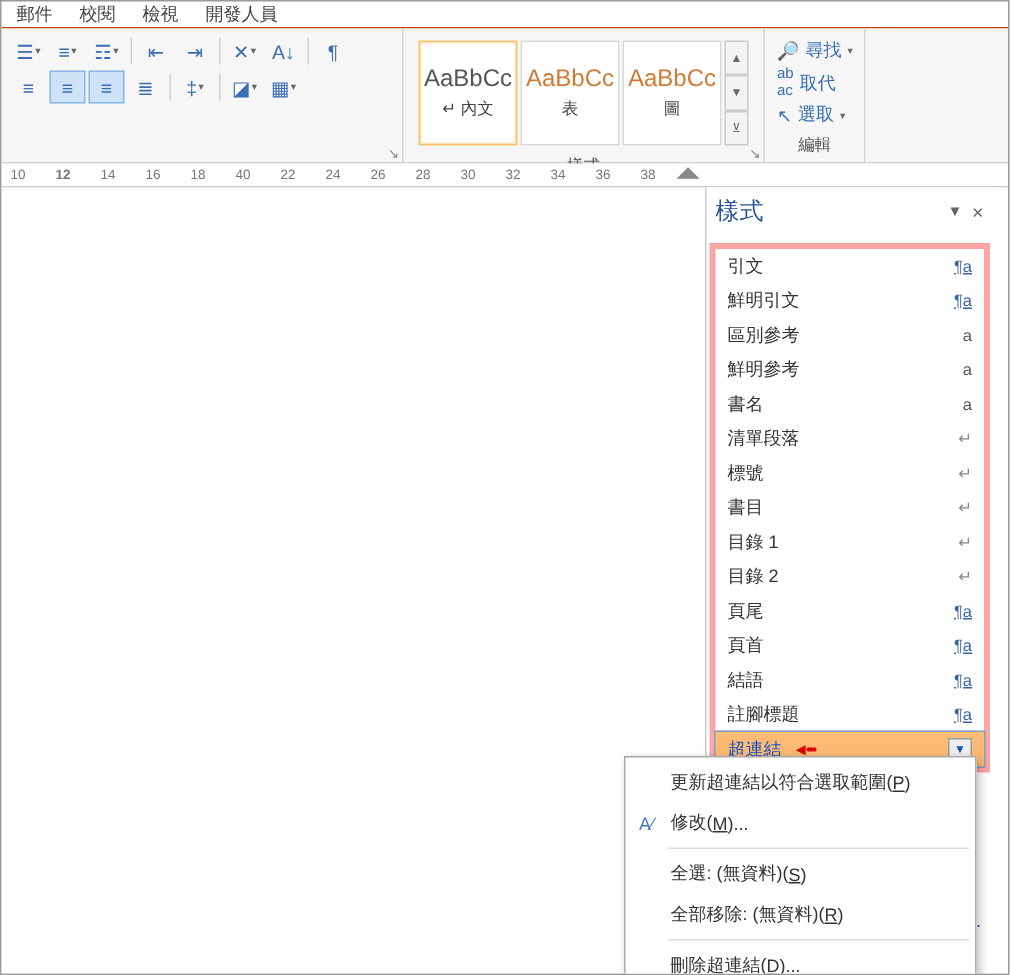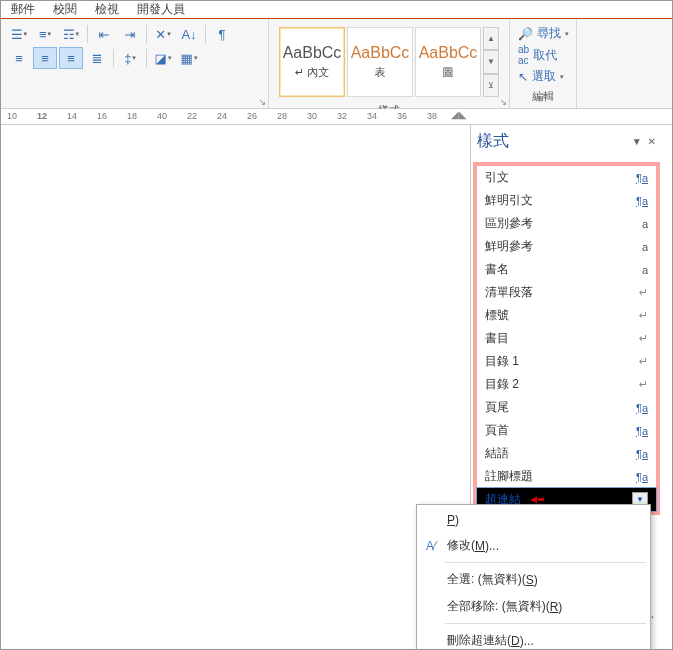--- a/index.html
+++ b/index.html
@@ -46,21 +46,21 @@
 
 .styles-pane { position: absolute; top: 124px; right: 10px; width: 192px; background: #fff; border-left: 1px solid #ccc; }
 .styles-pane-header { display: flex; align-items: center; justify-content: space-between; padding: 6px 6px 10px; }
 .styles-pane-header .title { font-size: 16px; color: #2a5699; }
 .styles-pane-header .ctr { display: flex; gap: 6px; font-size: 10px; color: #666; }
 .styles-list { border: 4px solid #fca5a5; margin: 0 2px; }
 .style-row { display: flex; justify-content: space-between; align-items: center; padding: 3px 8px; font-size: 12px; color: #333; }
 .style-row .meta { font-size: 11px; color: #3864a6; text-decoration: underline; }
 .style-row .meta.plain { text-decoration: none; color: #555; }
 .style-row .meta.ret { text-decoration: none; color: #888; }
-.style-row.selected { background: #000000; border: 1px solid #7da2ce; color: #1054c4; margin: -1px; }
+.style-row.selected { background: #fdba74; border: 1px solid #7da2ce; color: #1054c4; margin: -1px; }
 .style-row.selected .dd { width: 16px; height: 16px; border: 1px solid #999; background: #eee; display: flex; align-items: center; justify-content: center; font-size: 8px; }
 .red-arrow { color: #d00; font-size: 11px; letter-spacing: -2px; margin: 0 4px; }
 
 
 .context-menu { position: absolute; top: 503px; left: 415px; width: 235px; background: #fff; border: 1px solid #aaa; box-shadow: 2px 2px 6px rgba(0,0,0,0.25); padding: 3px 0; z-index: 20; }
 .ctx-item { display: flex; align-items: center; padding: 5px 12px 5px 30px; font-size: 12px; color: #333; position: relative; }
 .ctx-item .mne { text-decoration: underline; }
 .ctx-sep { height: 1px; background: #ddd; margin: 3px 4px 3px 28px; }
 .ctx-icon { position: absolute; left: 6px; width: 16px; height: 16px; display: flex; align-items: center; justify-content: center; color: #4a7cc0; font-size: 12px; }
 
@@ -252,20 +252,21 @@
       </span>
       <span class="dd">▼</span>
     </div>
   </div>
 </div>
 
 <span class="options-link">頁...</span>
 
 <div class="context-menu">
   <div class="ctx-item">
+    <span>更新超連結以符合選取範圍(</span>
       <span class="mne">P</span>
       <span>)</span>
   </div>
   <div class="ctx-item">
     <span class="ctx-icon">A⁄</span>
     <span>修改(</span>
       <span class="mne">M</span>
       <span>)...</span>
   </div>
   <div class="ctx-sep"></div>

